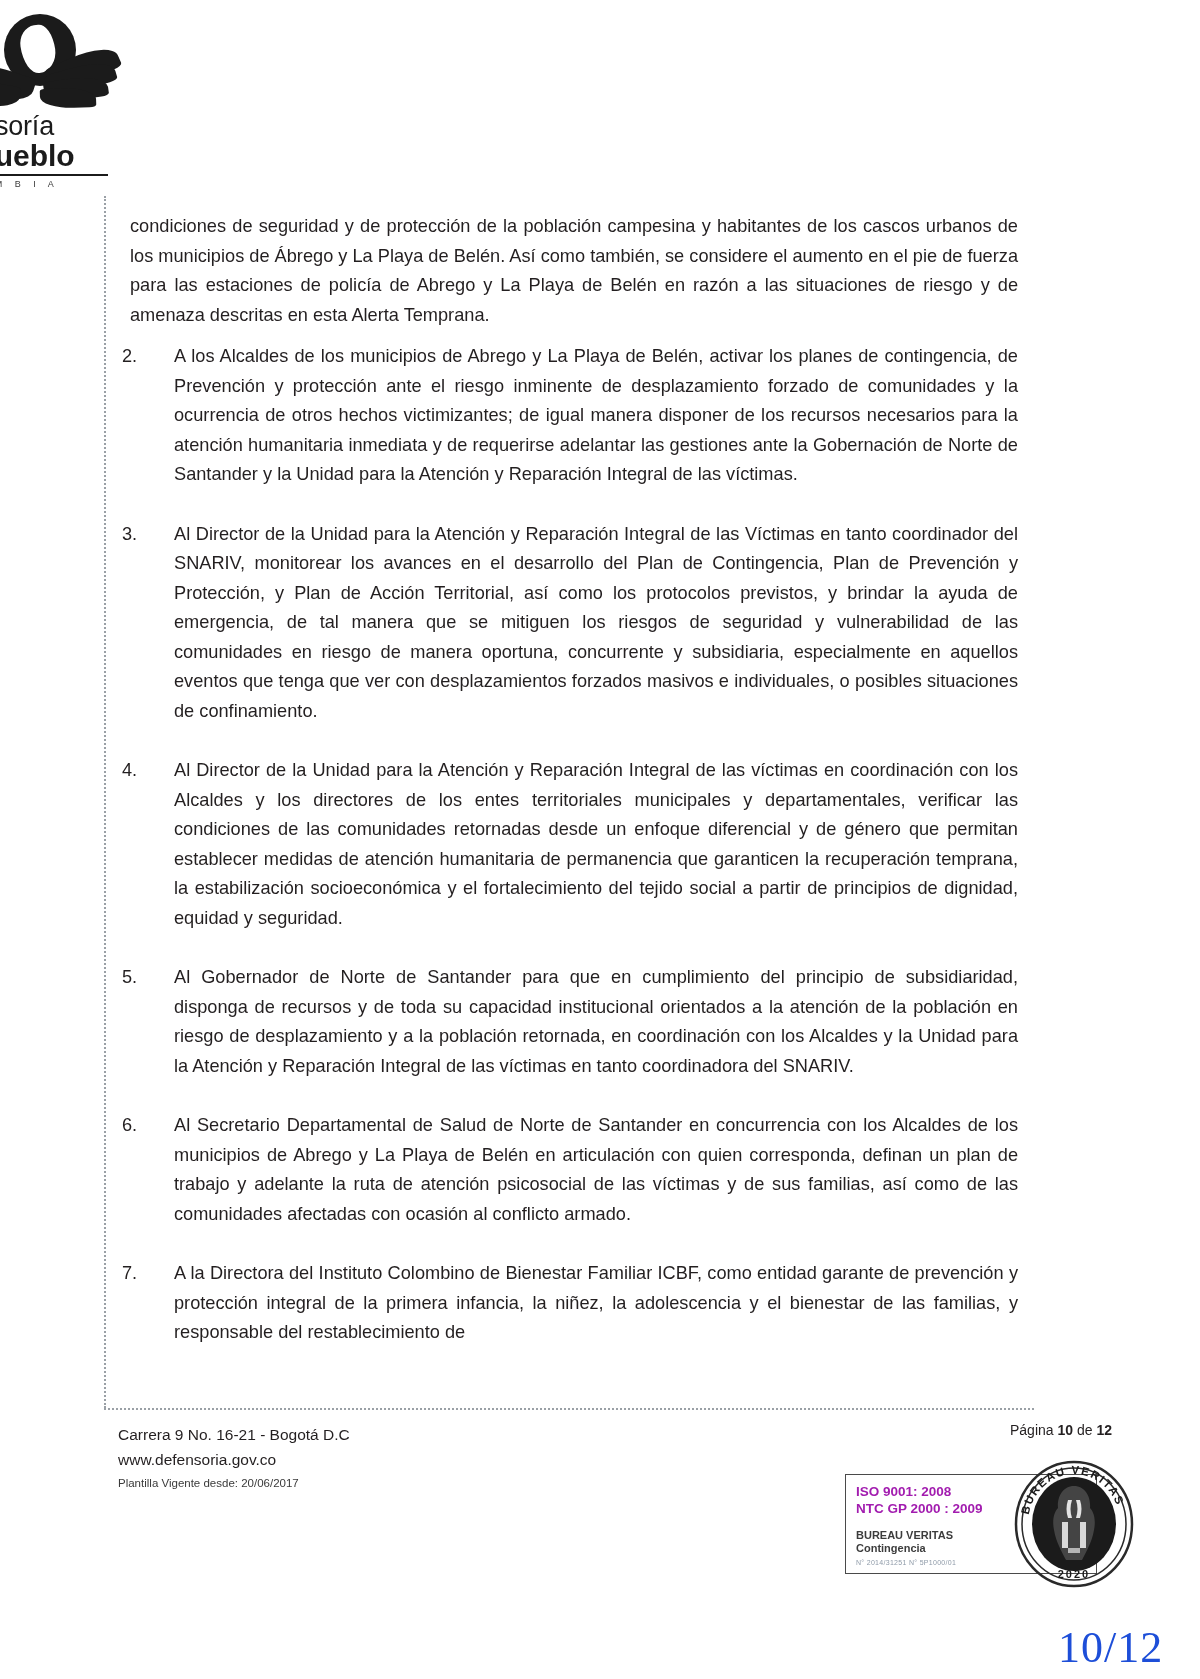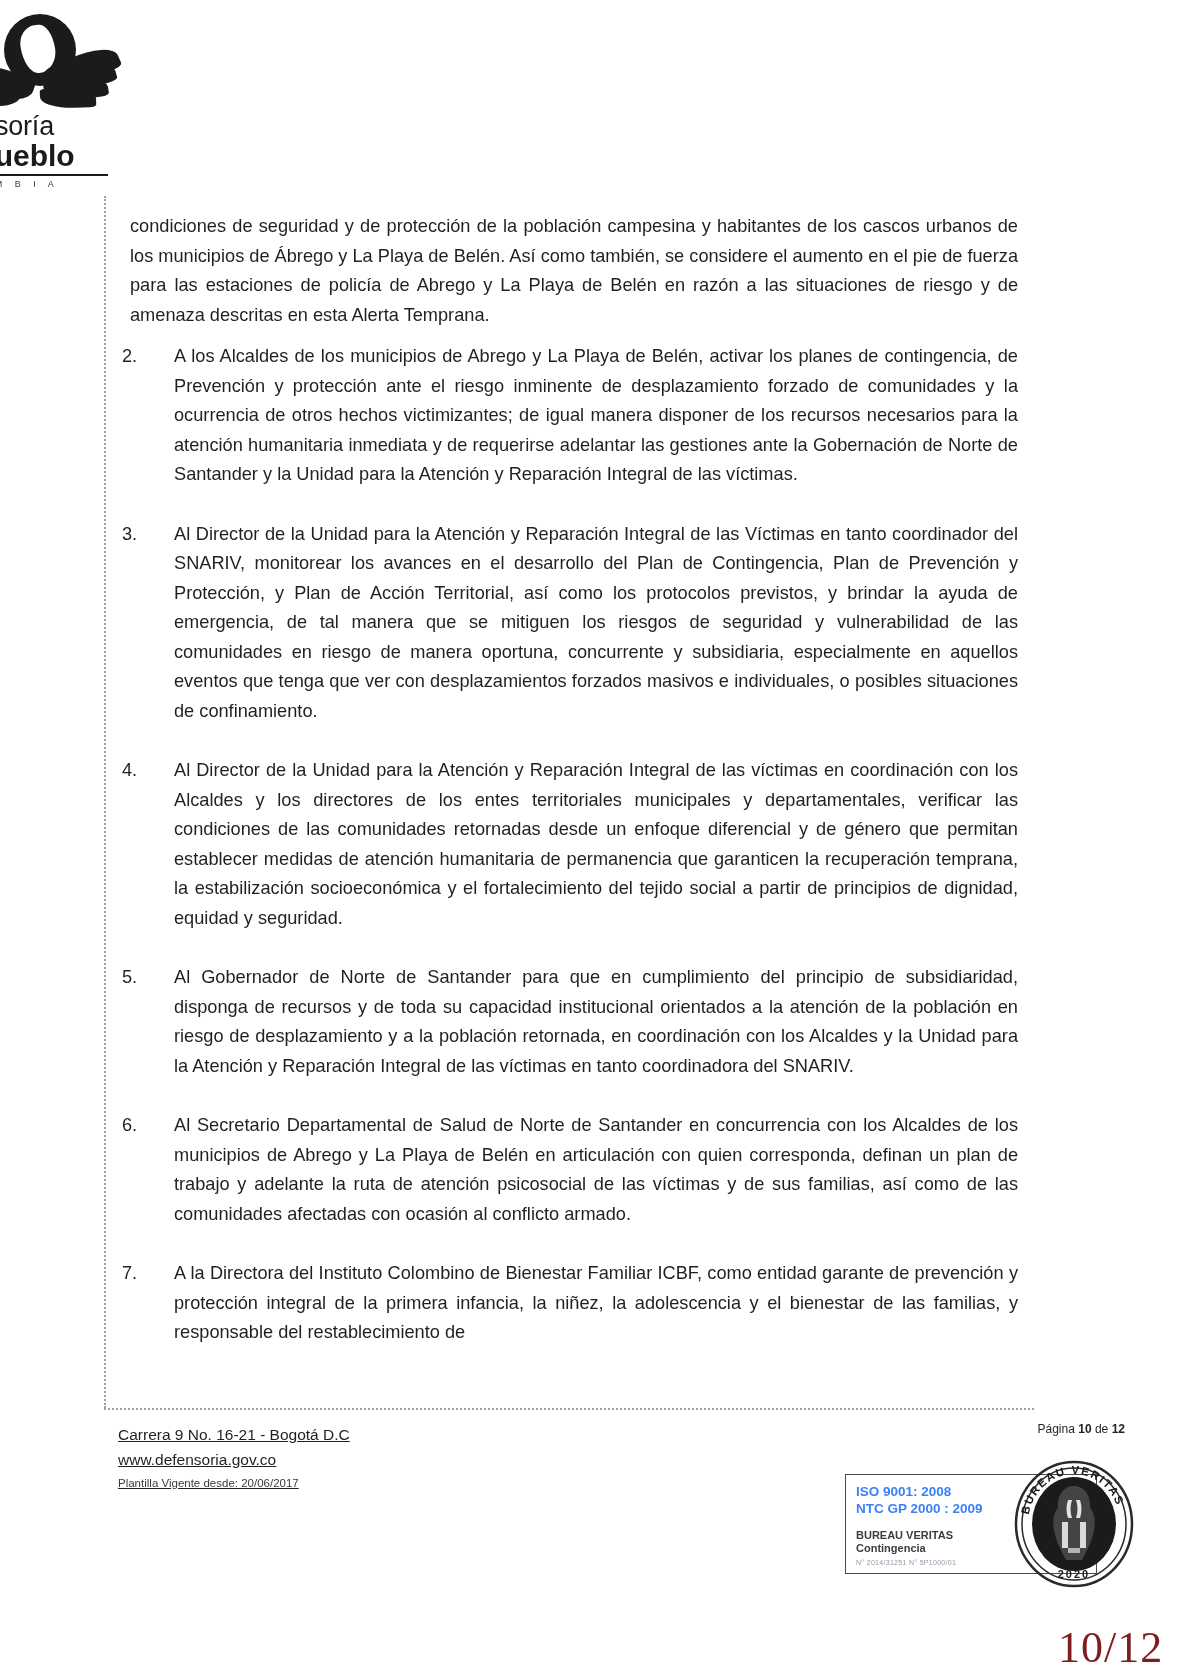--- a/index.html
+++ b/index.html
@@ -154,38 +154,37 @@
     left: 0;
     top: 1414px;
     width: 1200px;
     height: 265px;
   }
   .footer-address {
     position: absolute;
     left: 118px;
     top: 8px;
     color: #231f20;
-    text-decoration: underline;
   }
   .footer-address .addr-line {
     font-size: 15.5px;
     line-height: 25px;
     white-space: nowrap;
   }
   .footer-address .addr-small {
     font-size: 11.5px;
     line-height: 22px;
     color: #3a3a3a;
     white-space: nowrap;
   }
   .page-number {
     position: absolute;
-    right: 75px;
+    right: 88px;
     top: 8px;
-    font-size: 12px;
+    font-size: 14px;
     color: #231f20;
     white-space: nowrap;
   }
   .page-number b { font-weight: bold; }
 
   
   .cert-box {
     position: absolute;
     left: 845px;
     top: 60px;
@@ -194,21 +193,21 @@
     border: 1.5px solid #4a4a4a;
     background: #ffffff;
   }
   .cert-iso {
     position: absolute;
     left: 10px;
     top: 8px;
     font-size: 13.5px;
     font-weight: bold;
     line-height: 17px;
-    color: #3b82f6;
+    color: #a21caf;
     white-space: nowrap;
   }
   .cert-bv {
     position: absolute;
     left: 10px;
     top: 54px;
     font-size: 11px;
     font-weight: bold;
     line-height: 13px;
     color: #3c3c3c;
@@ -233,21 +232,21 @@
     height: 128px;
   }
   .seal svg { display: block; }
 
   
   .page-watermark {
     position: absolute;
     left: 1058px;
     top: 1622px;
     font-size: 44px;
-    color: #7f1d1d;
+    color: #1d4ed8;
     font-family: "Liberation Serif", serif;
     letter-spacing: 1px;
     white-space: nowrap;
   }
 </style>
 </head>
 <body>
 
 <div class="logo-block">
   <div class="logo-mark">

